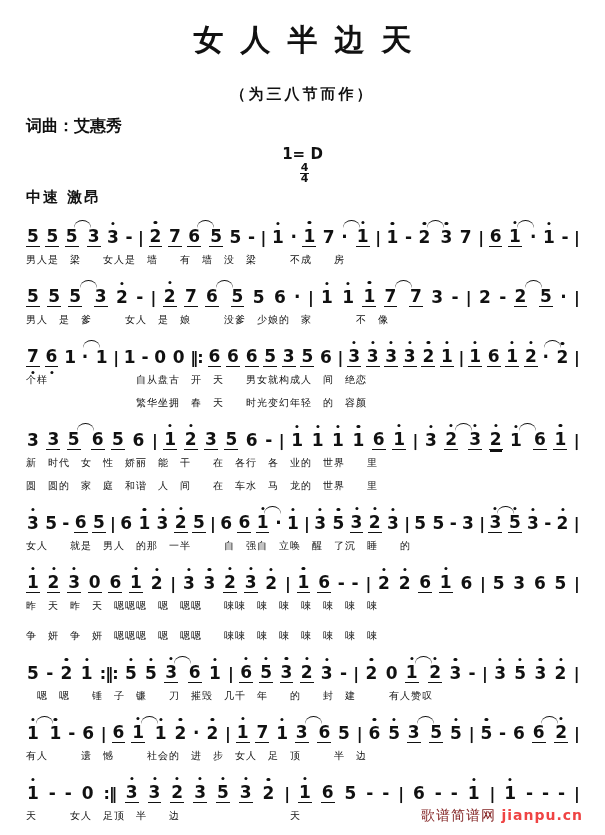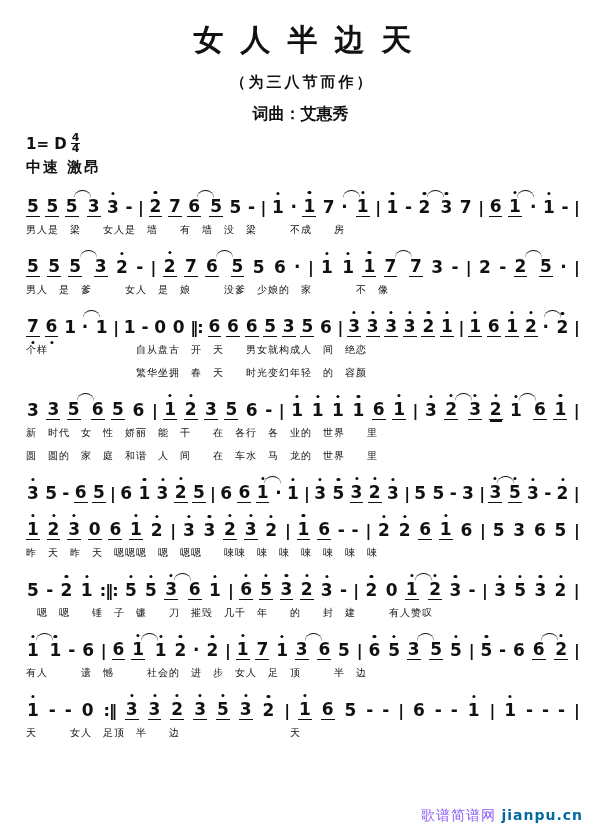--- a/index.html
+++ b/index.html
@@ -1,23 +1,23 @@
 <!DOCTYPE html>
 <html><head>
 <meta charset="utf-8">
 <style>
   html,body{margin:0;padding:0;background:#ffffff;}
   #page{position:relative;width:605px;height:835px;background:#fff;color:#111;
         font-family:"DejaVu Sans",sans-serif;overflow:hidden;}
   #content{padding:10px 26px 0 26px;}
   .title{text-align:center;font-size:30px;font-weight:bold;letter-spacing:17px;
          padding-left:17px;margin-top:10px;}
-  .subtitle{text-align:center;font-size:15px;letter-spacing:3px;margin-top:12px;font-weight:600;}
-  .credit{text-align:center;font-size:16px;margin-top:12px;padding-right:4px;font-weight:600;font-family:Liberation Mono, monospace;}
-  .keyrow{display:flex;align-items:center;font-size:15px;font-weight:bold;margin-top:8px;}
+  .subtitle{text-align:center;font-size:15px;letter-spacing:3px;margin-top:24px;font-weight:600;}
+  .credit{text-align:left;font-size:16px;margin-top:12px;padding-right:4px;font-weight:600;font-family:Liberation Mono, monospace;}
+  .keyrow{display:flex;align-items:center;font-size:15px;font-weight:bold;margin-top:8px;flex-direction:column;}
   .ts{display:inline-flex;flex-direction:column;align-items:center;margin-left:4px;
       font-size:11px;line-height:10px;font-weight:bold;}
   .ts .tsn{border-bottom:1.3px solid #111;padding:0 1px;}
   .tempo{font-size:15px;font-weight:bold;margin-top:4px;letter-spacing:2px;}
   #score{margin-top:10px;}
   .system{margin-bottom:7px;}
   .notes{display:flex;align-items:flex-end;justify-content:space-between;
          height:30px;font-weight:bold;font-size:17px;}
   .note{position:relative;line-height:19px;padding:0 1px;flex:none;}
   .note.u{border-bottom:1.7px solid #111;}
@@ -29,22 +29,22 @@
   .bar{line-height:19px;flex:none;letter-spacing:-1px;font-size:16px;}
   .dash{line-height:19px;flex:none;}
   .dotn{line-height:19px;flex:none;}
   .arc{width:17px;height:7px;border-top:1.9px solid #111;
        border-radius:50% 50% 0 0/100% 100% 0 0;align-self:flex-start;
        margin:3px -10px 0 -10px;flex:none;z-index:2;}
   .lyrics{white-space:pre;font-size:10px;line-height:21px;margin-top:2px;
           letter-spacing:1px;font-weight:400;}
   .lyrics.gap{margin-top:9px;}
   #watermark{position:absolute;right:22px;bottom:10px;font-size:14px;letter-spacing:1px;}
-  #watermark .wm-cn{color:#8b5cf6;}
-  #watermark .wm-site{color:#0369a1;font-weight:bold;}
+  #watermark .wm-cn{color:#7f1d1d;}
+  #watermark .wm-site{color:#ef4444;font-weight:bold;}
 </style>
 </head>
 <body>
 
 <div id="page">
   <div id="content">
     <div class="title">女人半边天</div>
     <div class="subtitle">（为三八节而作）</div>
     <div class="credit">词曲：艾惠秀</div>
     <div class="keyrow">
@@ -249,20 +249,21 @@
             <span class="note">3</span>
             <span class="bar">|</span>
             <span class="note hi u">3</span>
             <span class="arc"></span>
             <span class="note hi u">5</span>
             <span class="note hi">3</span>
             <span class="dash">-</span>
             <span class="note hi">2</span>
             <span class="bar">|</span>
           </div>
+          <div class="lyrics">女人　　就是　男人　的那　一半　　　自　强自　立唤　醒　了沉　睡　　的</div>
         </div>
         <div class="system">
           <div class="notes">
             <span class="note hi u">1</span>
             <span class="note hi u">2</span>
             <span class="note hi u">3</span>
             <span class="note u">0</span>
             <span class="note u">6</span>
             <span class="note hi u">1</span>
             <span class="note hi">2</span>
@@ -284,20 +285,21 @@
             <span class="note hi u">1</span>
             <span class="note">6</span>
             <span class="bar">|</span>
             <span class="note">5</span>
             <span class="note">3</span>
             <span class="note">6</span>
             <span class="note">5</span>
             <span class="bar">|</span>
           </div>
           <div class="lyrics">昨　天　昨　天　嗯嗯嗯　嗯　嗯嗯　　唻唻　唻　唻　唻　唻　唻　唻</div>
+          <div class="lyrics gap">争　妍　争　妍　嗯嗯嗯　嗯　嗯嗯　　唻唻　唻　唻　唻　唻　唻　唻</div>
         </div>
         <div class="system">
           <div class="notes">
             <span class="note">5</span>
             <span class="dash">-</span>
             <span class="note hi">2</span>
             <span class="note hi">1</span>
             <span class="bar">:‖:</span>
             <span class="note hi">5</span>
             <span class="note hi">5</span>

